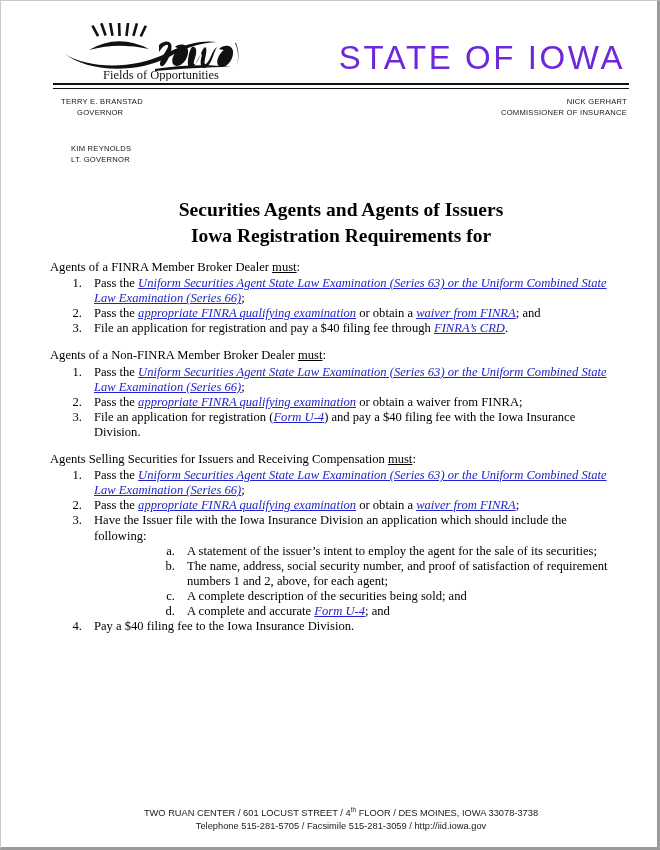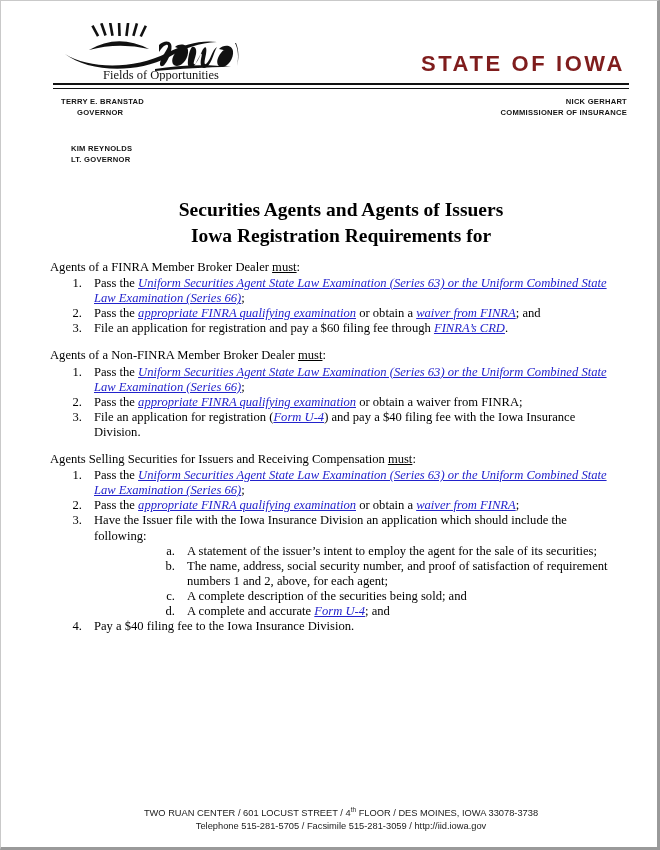--- a/index.html
+++ b/index.html
@@ -31,42 +31,42 @@
     justify-content: space-between;
     height: 62px;
   }
   .logo-block {
     width: 200px;
     padding-left: 6px;
   }
   .logo-art { display: block; }
   .state-of-iowa {
     font-family: "Liberation Sans", sans-serif;
-    font-size: 22px;
-    font-weight: 700;
+    font-size: 33px;
+    font-weight: 400;
     letter-spacing: 2.6px;
-    color: #7f1d1d;
+    color: #6d28d9;
     padding-bottom: 4px;
     padding-right: 4px;
     white-space: nowrap;
   }
   .rule-double {
     margin-top: 2px;
     width: 576px;
   }
   .rule-double .r1 { height: 2.4px; background: #111; }
   .rule-double .r2 { height: 2.2px; background: #fff; }
   .rule-double .r3 { height: 1.4px; background: #111; }
 
   .officials {
     position: absolute;
     left: 52px; top: 96px; width: 576px;
     font-family: "Liberation Sans", sans-serif;
     font-size: 7.6px;
-    font-weight: bold;
+    font-weight: normal;
     letter-spacing: 0.25px;
     color: #141414;
     line-height: 10.5px;
   }
   .off-cols { display: flex; justify-content: space-between; align-items: flex-start; }
   .off-left { text-align: left; padding-left: 8px; }
   .off-left .gov-line { padding-left: 16px; }
   .off-left .second { margin-top: 26px; padding-left: 10px; }
   .off-right { text-align: right; padding-right: 2px; }
 
@@ -197,21 +197,21 @@
     <div>Securities Agents and Agents of Issuers</div>
     <div>Iowa Registration Requirements for</div>
   </div>
 
   <div class="body-wrap" id="body-wrap">
       <div class="section">
         <div class="sec-head"><span>Agents of a FINRA Member Broker Dealer </span><span class="u">must</span><span>:</span></div>
         <ol class="num">
           <li><span class="mark">1.</span><span>Pass the </span><span class="lnk">Uniform Securities Agent State Law Examination (Series 63) or the Uniform Combined State Law Examination (Series 66)</span><span>;</span></li>
           <li><span class="mark">2.</span><span>Pass the </span><span class="lnk">appropriate FINRA qualifying examination</span><span> or obtain a </span><span class="lnk">waiver from FINRA</span><span>; and</span></li>
-          <li><span class="mark">3.</span><span>File an application for registration and pay a $60 filing fee through </span><span class="lnk">FINRA’s CRD</span><span>.</span></li>
+          <li><span class="mark">3.</span><span>File an application for registration and pay a $40 filing fee through </span><span class="lnk">FINRA’s CRD</span><span>.</span></li>
         </ol>
       </div>
       <div class="section">
         <div class="sec-head"><span>Agents of a Non-FINRA Member Broker Dealer </span><span class="u">must</span><span>:</span></div>
         <ol class="num">
           <li><span class="mark">1.</span><span>Pass the </span><span class="lnk">Uniform Securities Agent State Law Examination (Series 63) or the Uniform Combined State Law Examination (Series 66)</span><span>;</span></li>
           <li><span class="mark">2.</span><span>Pass the </span><span class="lnk">appropriate FINRA qualifying examination</span><span> or obtain a waiver from FINRA;</span></li>
           <li><span class="mark">3.</span><span>File an application for registration (</span><span class="lnk">Form U-4</span><span>) and pay a $40 filing fee with the Iowa Insurance Division.</span></li>
         </ol>
       </div>

